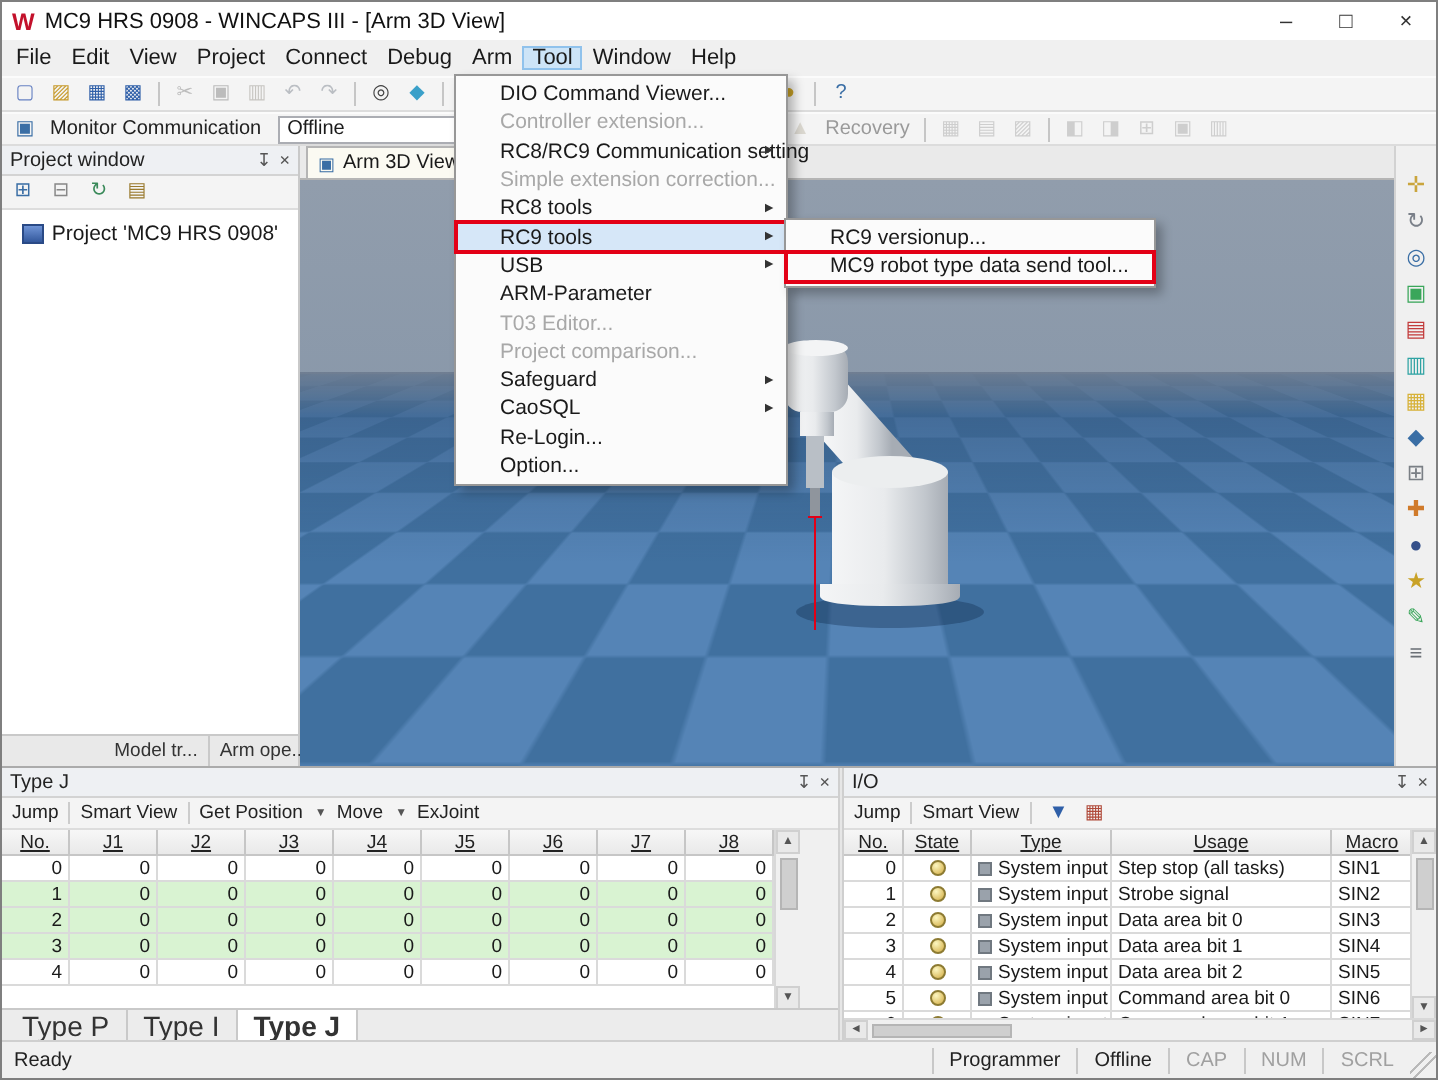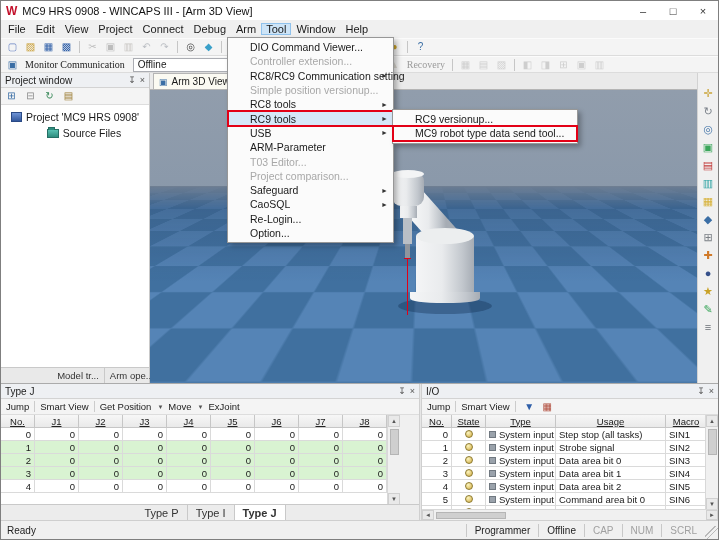--- a/index.html
+++ b/index.html
@@ -19,21 +19,21 @@
   .menu-item{padding:0 5px;display:flex;align-items:center;color:#1a1a1a;}
   .menu-item.open{background:#cde4f7;outline:1px solid #90c2ec;outline-offset:-1px;}
 
   
   .toolbar{display:flex;align-items:center;background:#f4f4f4;border-top:1px solid #fbfbfb;border-bottom:1px solid #dcdcdc;padding:0 3px;gap:1px;flex:0 0 auto;}
   .tb1{height:18px;}
   .tb2{height:17px;}
   .tbi{width:17px;height:15px;display:flex;align-items:center;justify-content:center;font-size:10px;line-height:1;}
   .tbi.dis{opacity:.35;filter:grayscale(.8);}
   .tbsep{width:1px;height:12px;background:#c6c6c6;margin:0 3px;flex:0 0 auto;}
-  .tb2-label{font-size:10px;color:#222;margin:0 3px;white-space:nowrap;font-family:Liberation Serif, serif;}
+  .tb2-label{font-size:10px;color:#222;margin:0 3px;white-space:nowrap;}
   .tb2-label.dim{color:#9a9a9a;}
   .combo{width:168px;height:14px;background:#fff;border:1px solid #abadb3;display:flex;align-items:center;font-size:10px;padding-left:4px;margin:0 4px;}
   .combo .arrow{margin-left:auto;width:13px;height:100%;background:#e7e7e7;display:flex;align-items:center;justify-content:center;font-size:6px;color:#444;}
   .iconrun{display:flex;align-items:center;gap:1px;}
 
   
   .main{flex:1 1 auto;display:flex;min-height:0;}
   .left-panel{width:149px;flex:0 0 auto;display:flex;flex-direction:column;background:#f0f0f0;border-right:1px solid #c9c9c9;}
   .panel-header{height:15px;background:#eef0f3;border-bottom:1px solid #d3d3d3;display:flex;align-items:center;padding:0 4px;font-size:10px;color:#222;flex:0 0 auto;}
   .ph-btns{margin-left:auto;display:flex;gap:4px;color:#555;font-size:9px;line-height:1;}
@@ -91,21 +91,21 @@
 
   .vscroll{position:absolute;width:13px;background:#f0f0f0;border-left:1px solid #d8d8d8;display:flex;flex-direction:column;align-items:center;font-size:6px;color:#555;}
   .vscroll .sbtn{height:12px;width:100%;display:flex;align-items:center;justify-content:center;background:#e9e9e9;border:1px solid #d0d0d0;}
   .vscroll .sthumb{width:9px;flex:0 0 26px;background:#cfcfcf;border:1px solid #b5b5b5;margin-top:2px;}
   .vscroll .sfill{flex:1;}
   .hscroll{height:11px;background:#f0f0f0;border-top:1px solid #d8d8d8;display:flex;align-items:center;font-size:6px;color:#555;flex:0 0 auto;}
   .hscroll .sbtn{width:12px;height:100%;display:flex;align-items:center;justify-content:center;background:#e9e9e9;border:1px solid #d0d0d0;}
   .hscroll .sthumb{height:7px;width:70px;background:#cfcfcf;border:1px solid #b5b5b5;margin-left:2px;}
   .hscroll .sfill{flex:1;}
 
-  .tj-tabs{height:16px;display:flex;align-items:stretch;background:#ececec;border-top:1px solid #c9c9c9;font-size:11px;flex:0 0 auto;padding-left:2px;justify-content:center;}
+  .tj-tabs{height:16px;display:flex;align-items:stretch;background:#ececec;border-top:1px solid #c9c9c9;font-size:14px;flex:0 0 auto;padding-left:2px;}
   .tj-tab{padding:0 8px;display:flex;align-items:center;border-right:1px solid #c9c9c9;color:#333;}
   .tj-tab.active{background:#fff;font-weight:bold;}
 
   
   .statusbar{height:19px;background:#f0f0f0;border-top:1px solid #cfcfcf;display:flex;align-items:center;font-size:10px;color:#222;flex:0 0 auto;}
   .status-msg{padding-left:6px;}
   .status-panes{margin-left:auto;display:flex;height:100%;align-items:center;padding-left:32px;}
   .pane{padding:0 8px;border-left:1px solid #c8c8c8;height:13px;display:flex;align-items:center;}
   .pane.dim{color:#a0a0a0;}
   .grip{width:13px;height:13px;align-self:flex-end;background:
@@ -222,26 +222,20 @@
           <div class="tbi" style="color: rgb(58, 110, 165);">⊞</div>
           <div class="tbi" style="color: rgb(136, 136, 136);">⊟</div>
           <div class="tbi" style="color: rgb(58, 138, 90);">↻</div>
           <div class="tbi" style="color: rgb(154, 122, 46);">▤</div>
         </div>
       <div class="tree">
         <div class="tree-row">
           <span class="proj-ico"></span>
           <span>Project 'MC9 HRS 0908'</span>
         </div>
-        <div id="treeChildren">
-            <div class="tree-row child">
-              <span class="folder-ico"></span>
-              <span>Source Files</span>
-            </div>
-          </div>
       </div>
       <div class="pw-tabs" id="pwTabs">
           <div class="pw-tab active">Project ...</div>
           <div class="pw-tab">Model tr...</div>
           <div class="pw-tab">Arm ope...</div>
         </div>
     </div>
 
     <div class="center">
       <div class="tabstrip">
@@ -547,21 +541,21 @@
         <span>DIO Command Viewer...</span>
       </div>
       <div class="mi dis">
         <span>Controller extension...</span>
       </div>
       <div class="mi">
         <span>RC8/RC9 Communication setting</span>
         <span class="mi-arrow">►</span>
       </div>
       <div class="mi dis">
-        <span>Simple position versionup...</span>
+        <span>Simple extension correction...</span>
       </div>
       <div class="mi">
         <span>RC8 tools</span>
         <span class="mi-arrow">►</span>
       </div>
       <div class="mi sel annot">
         <span>RC9 tools</span>
         <span class="mi-arrow">►</span>
       </div>
       <div class="mi">

